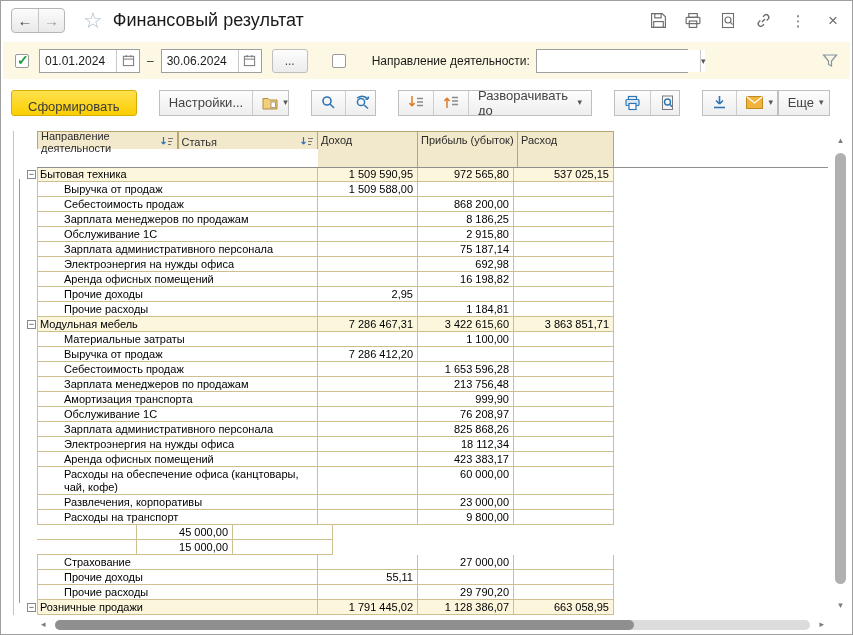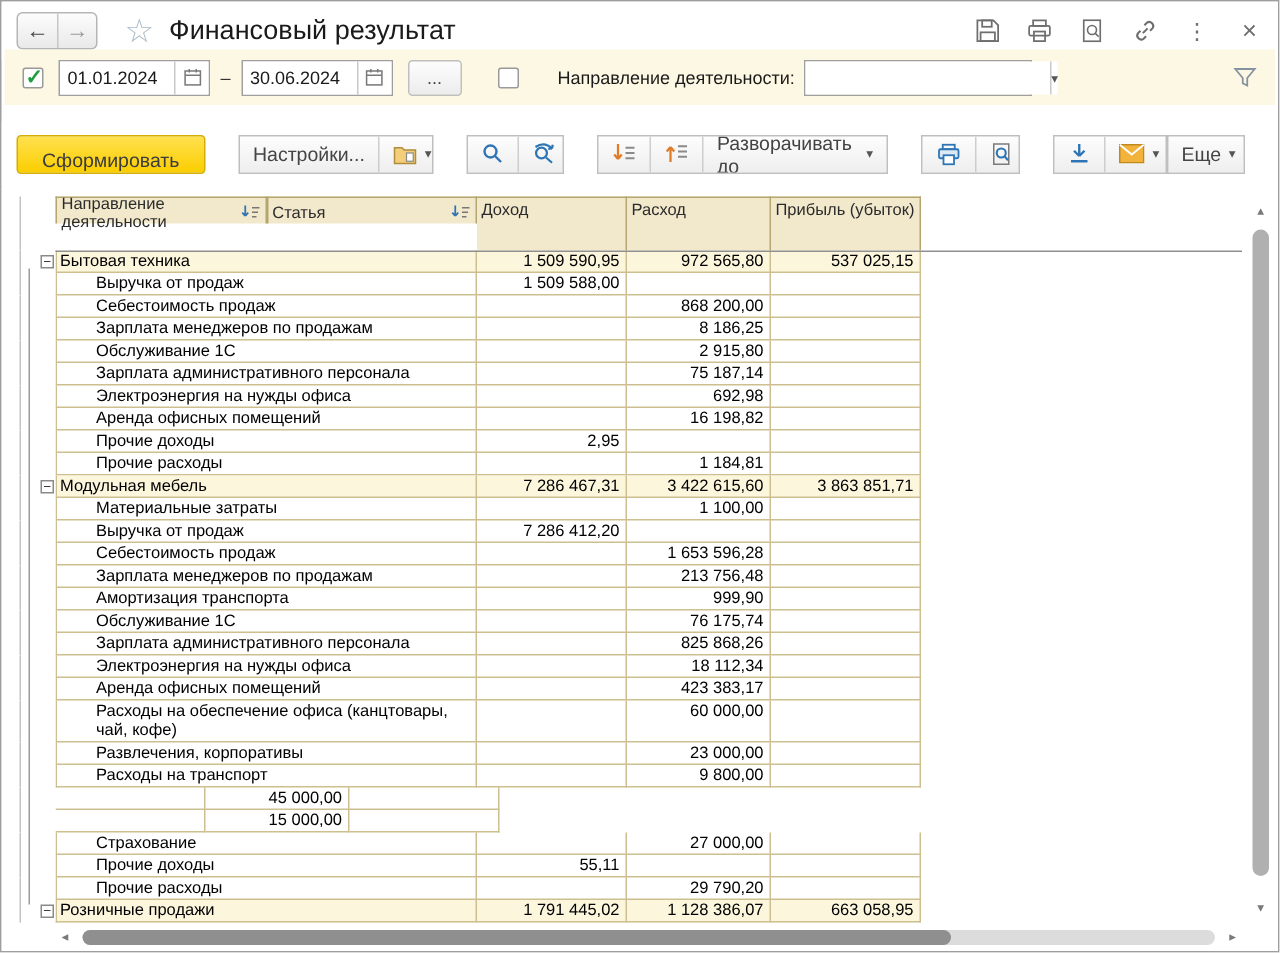--- a/index.html
+++ b/index.html
@@ -22,21 +22,21 @@
   .navbtn+.navbtn{border-left:1px solid #c6c6c6; color:#9a9a9a;}
   .star{font-size:22px; color:#a9bac9; margin:0 10px 0 18px;}
   .wtitle{font-size:18px; color:#1a1a1a;}
   .tb-icons{margin-left:auto; display:flex; align-items:center; gap:17px;}
   .tb-icons .ic{width:18px; height:18px; display:flex; align-items:center;
                 justify-content:center; color:var(--icongray); cursor:pointer;}
   .kebab{font-size:15px; color:#6e6e6e; letter-spacing:0;}
   .closex{font-size:17px; color:#6e6e6e;}
 
   
-  .filterbar{position:absolute; top:32px; left:2px; right:2px; height:37px;
+  .filterbar{position:absolute; top:41px; left:2px; right:2px; height:37px;
              background:var(--panel); display:flex; align-items:center; padding:0 12px;}
   .chk{width:14px; height:14px; background:#fff; border:1px solid #9a9a9a;
        border-radius:2px; position:relative; cursor:pointer; flex:0 0 auto;}
   .chk.checked::after{content:"\2713"; position:absolute; left:1px; top:-3px;
        font-size:14px; font-weight:bold; color:#1f9e3d;}
   .datebox{display:flex; height:24px; border:1px solid #9f9f9f; background:#fff;
            margin-left:10px; align-items:center;}
   .datebox input{border:none; outline:none; width:76px; height:100%; padding:0 5px;
                  font-size:12px; font-family:inherit; color:#1a1a1a;}
   .calbtn{width:23px; height:100%; border-left:1px solid #c9c9c9; display:flex;
@@ -335,22 +335,22 @@
             <span>Статья</span>
             <span class="sorticon">
               <svg width="14" height="11" viewBox="0 0 14 11">
                   <path d="M3.5 1 V8 M3.5 8 L1.5 5.8 M3.5 8 L5.5 5.8" stroke="#2e75b6" stroke-width="1.2" fill="none"></path>
                   <path d="M8 2.5 H13 M8 5.5 H12 M8 8.5 H11" stroke="#777" stroke-width="1"></path>
                 </svg>
             </span>
           </div>
         </div>
         <div class="c n3 hc tall2" style="border-left:none">Доход</div>
+        <div class="c n5 hc tall2">Прибыль (убыток)</div>
         <div class="c n4 hc tall2">Расход</div>
-        <div class="c n5 hc tall2">Прибыль (убыток)</div>
       </div>
       <div class="tbody" id="report-body">
           <div class="trow group">
             <div class="c gutter"></div>
             <div class="c tree">
               <span class="minus">−</span>
             </div>
             <div class="c name">Бытовая техника</div>
             <div class="c n3">1 509 590,95</div>
             <div class="c n4">972 565,80</div>
@@ -476,21 +476,21 @@
             <div class="c name indent">Амортизация транспорта</div>
             <div class="c n3"></div>
             <div class="c n4">999,90</div>
             <div class="c n5"></div>
           </div>
           <div class="trow">
             <div class="c gutter"></div>
             <div class="c tree"></div>
             <div class="c name indent">Обслуживание 1С</div>
             <div class="c n3"></div>
-            <div class="c n4">76 175,74</div>
+            <div class="c n4">76 208,97</div>
             <div class="c n5"></div>
           </div>
           <div class="trow">
             <div class="c gutter"></div>
             <div class="c tree"></div>
             <div class="c name indent">Зарплата административного персонала</div>
             <div class="c n3"></div>
             <div class="c n4">825 868,26</div>
             <div class="c n5"></div>
           </div>

